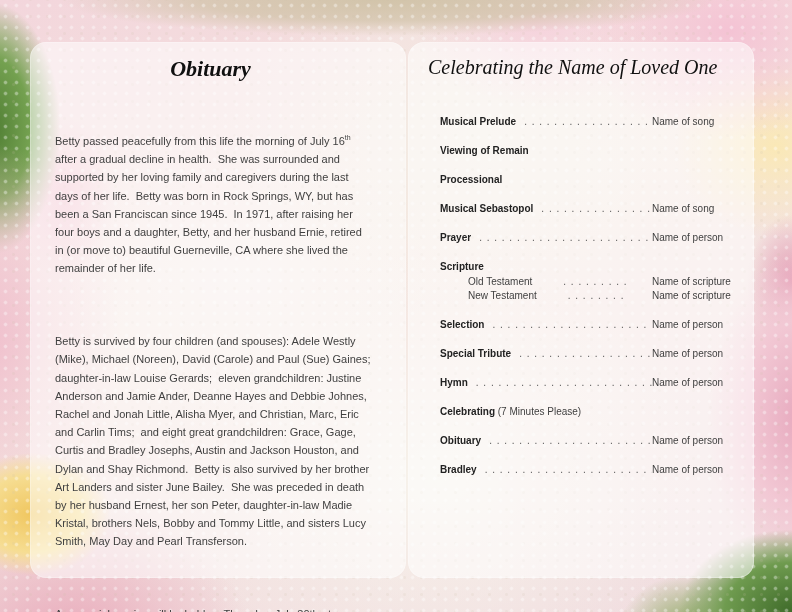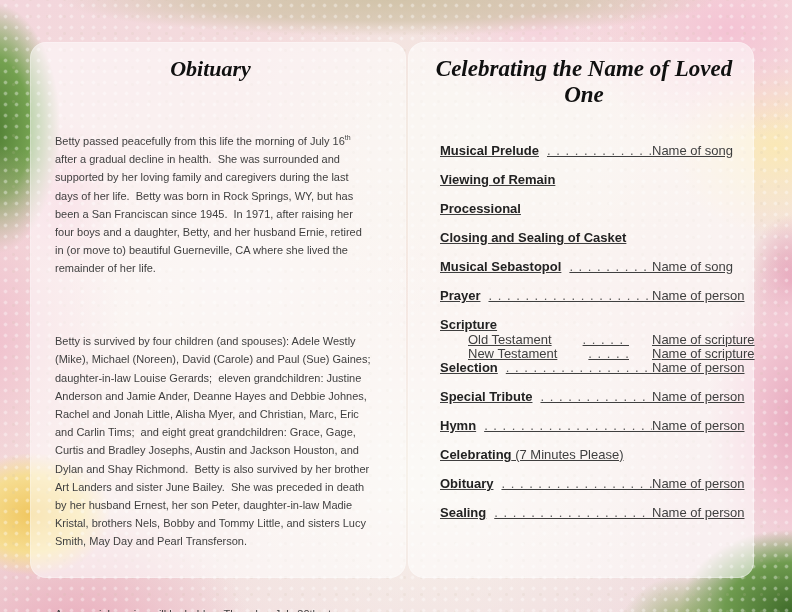--- a/index.html
+++ b/index.html
@@ -63,35 +63,35 @@
   
   .ob-title{margin:14px 40px 0 25px;text-align:center;
     font-family:"Liberation Serif",serif;font-style:italic;font-weight:bold;
     font-size:22px;color:#101010;}
   .ob-body{margin:11px 33px 0 25px;color:#3f3f3f;font-size:11px;line-height:18.2px;
     white-space:pre-wrap;}
   .ob-body p{margin:0 0 18px 0;}
   sup{font-size:7px;}
 
   
-  .svc-title{margin:14px 14px 0 20px;text-align:center;
-    font-family:"Liberation Serif",serif;font-style:italic;font-weight:bold;
-    font-size:23px;color:#101010;}
+  .svc-title{margin:14px 14px 0 20px;
+    font-family:"Liberation Serif",serif;font-style:italic;font-weight:normal;
+    font-size:20px;color:#101010;}
   .svc-list{margin:36px 14px 0 32px;}
   .svc-row{display:flex;align-items:center;line-height:14px;height:14px;
-    margin-bottom:15px;font-size:13px;color:#3f3f3f;text-decoration:underline;}
+    margin-bottom:15px;font-size:10px;color:#3f3f3f;}
   .svc-row .lbl{font-weight:bold;color:#222;white-space:pre;}
   .svc-row .extra{white-space:pre;}
   .svc-row .dots{flex:1;overflow:hidden;white-space:nowrap;padding:0 8px;
     color:#5a5a5a;letter-spacing:1px;}
   .svc-row .val{width:88px;flex-shrink:0;white-space:nowrap;}
   .svc-row.tight{margin-bottom:1px;}
   .svc-row.sub{padding-left:28px;margin-bottom:0;gap:23px;}
   .svc-row.sub .lbl{font-weight:normal;color:#3f3f3f;}
-  .svc-row.sub-last{}
+  .svc-row.sub-last{margin-bottom:15px;}
 </style>
 </head>
 <body>
 
 <div id="app">
   <div class="bg"></div>
   <div class="lace"></div>
   <div class="pearls"></div>
 
   <div class="panel panel-left">
@@ -118,25 +118,20 @@
         <span class="dots"></span>
         <span class="val"></span>
       </div>
 
       <div class="svc-row">
         <span class="lbl">Processional</span>
         <span class="dots"></span>
         <span class="val"></span>
       </div>
 
-      <div class="svc-row">
-        <span class="lbl">Closing and Sealing of Casket</span>
-        <span class="dots"></span>
-        <span class="val"></span>
-      </div>
 
       <div class="svc-row">
         <span class="lbl">Musical Sebastopol</span>
         <span class="dots">. . . . . . . . . . . . . . . . . . . . . . . . . . . . . . . . . . . . . . . .</span>
         <span class="val">Name of song</span>
       </div>
 
       <div class="svc-row">
         <span class="lbl">Prayer</span>
         <span class="dots">. . . . . . . . . . . . . . . . . . . . . . . . . . . . . . . . . . . . . . . .</span>
@@ -186,20 +181,20 @@
         <span class="val"></span>
       </div>
 
       <div class="svc-row">
         <span class="lbl">Obituary</span>
         <span class="dots">. . . . . . . . . . . . . . . . . . . . . . . . . . . . . . . . . . . . . . . .</span>
         <span class="val">Name of person</span>
       </div>
 
       <div class="svc-row">
-        <span class="lbl">Sealing</span>
+        <span class="lbl">Bradley</span>
         <span class="dots">. . . . . . . . . . . . . . . . . . . . . . . . . . . . . . . . . . . . . . . .</span>
         <span class="val">Name of person</span>
       </div>
 
     </div>
   </div>
 </div>
 
 </body></html>

